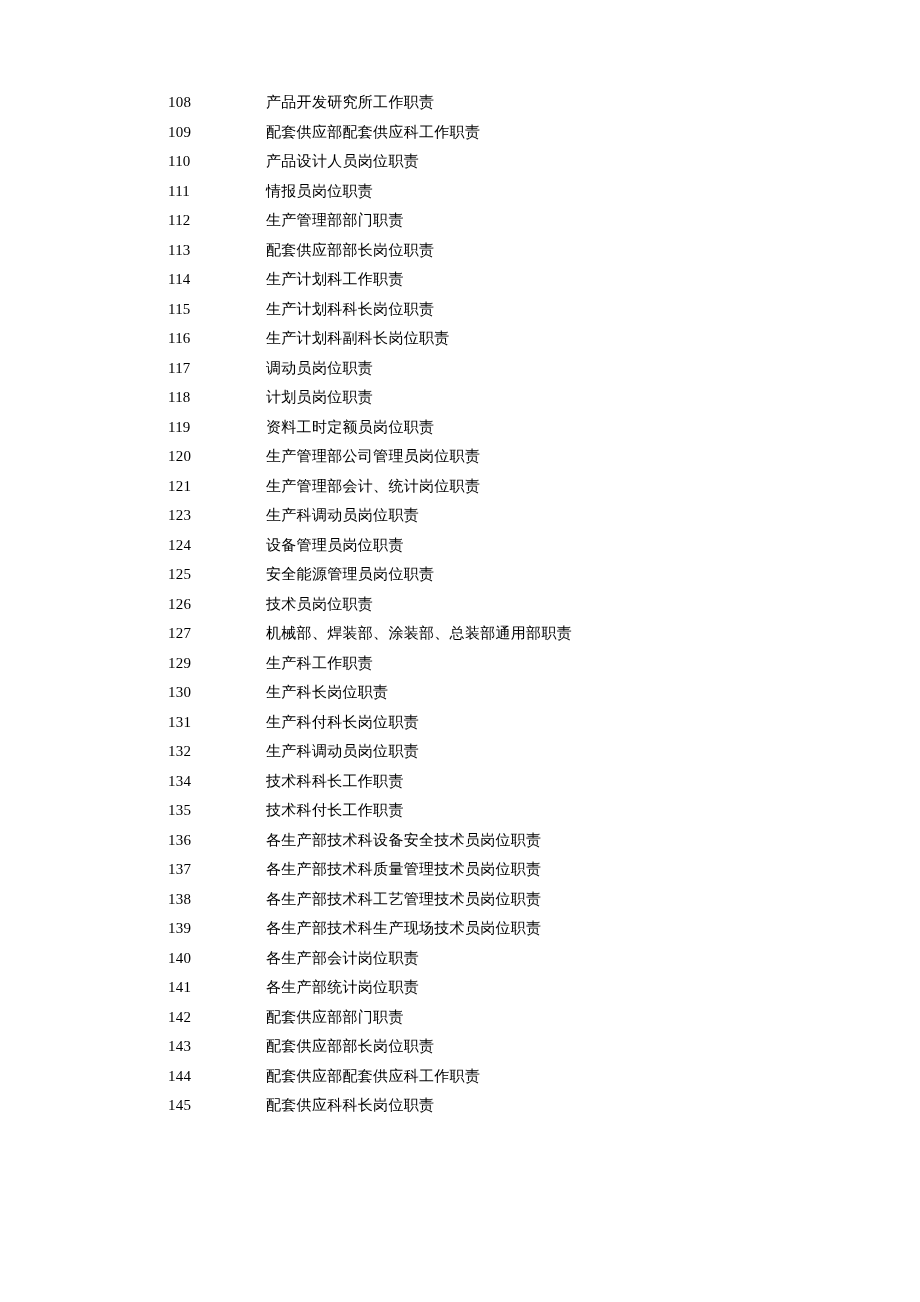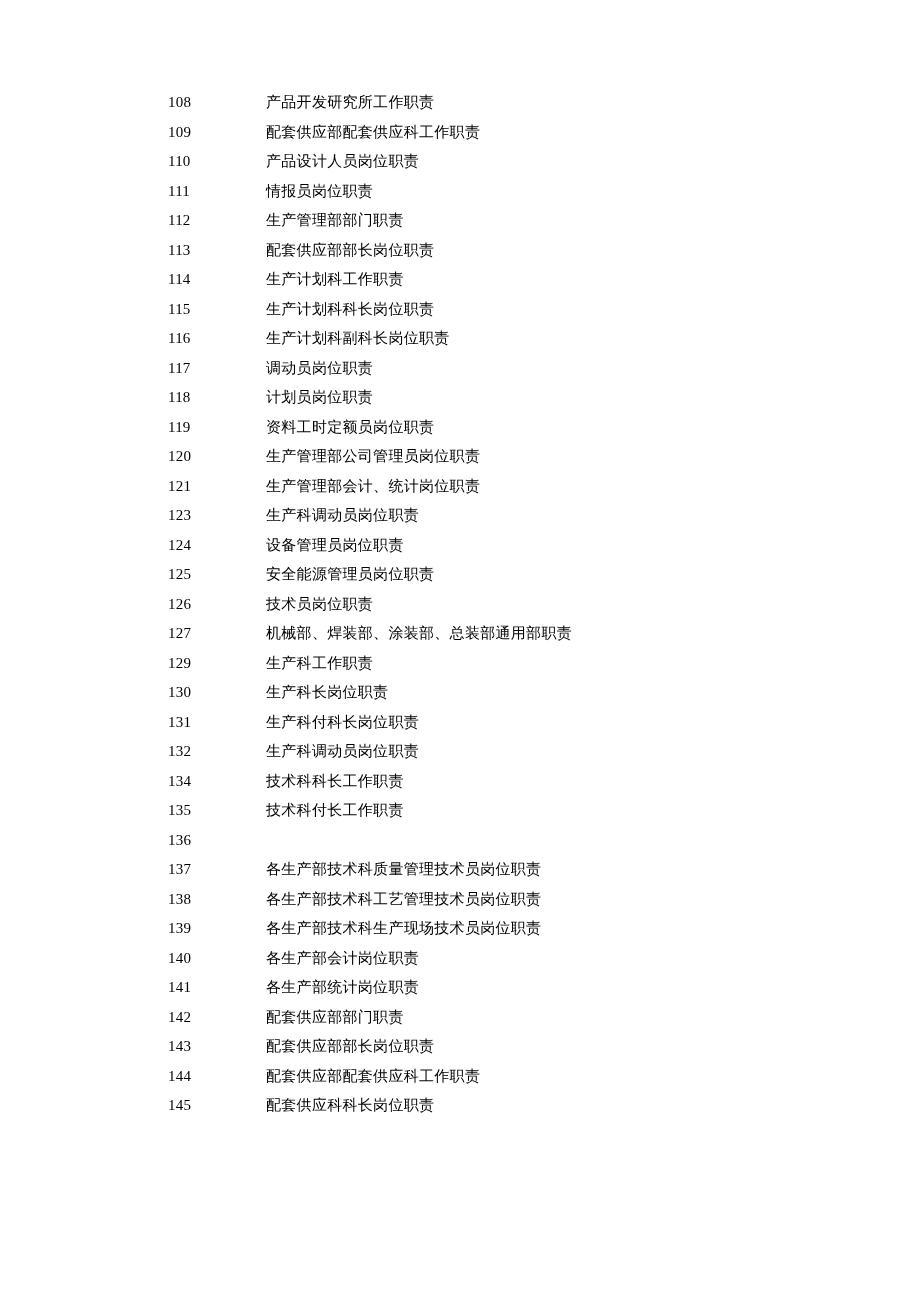--- a/index.html
+++ b/index.html
@@ -136,20 +136,21 @@
       <div class="toc-row">
         <span class="toc-num">134</span>
         <span class="toc-title">技术科科长工作职责</span>
       </div>
       <div class="toc-row">
         <span class="toc-num">135</span>
         <span class="toc-title">技术科付长工作职责</span>
       </div>
       <div class="toc-row">
         <span class="toc-num">136</span>
+        <span class="toc-title">各生产部技术科设备安全技术员岗位职责</span>
       </div>
       <div class="toc-row">
         <span class="toc-num">137</span>
         <span class="toc-title">各生产部技术科质量管理技术员岗位职责</span>
       </div>
       <div class="toc-row">
         <span class="toc-num">138</span>
         <span class="toc-title">各生产部技术科工艺管理技术员岗位职责</span>
       </div>
       <div class="toc-row">

